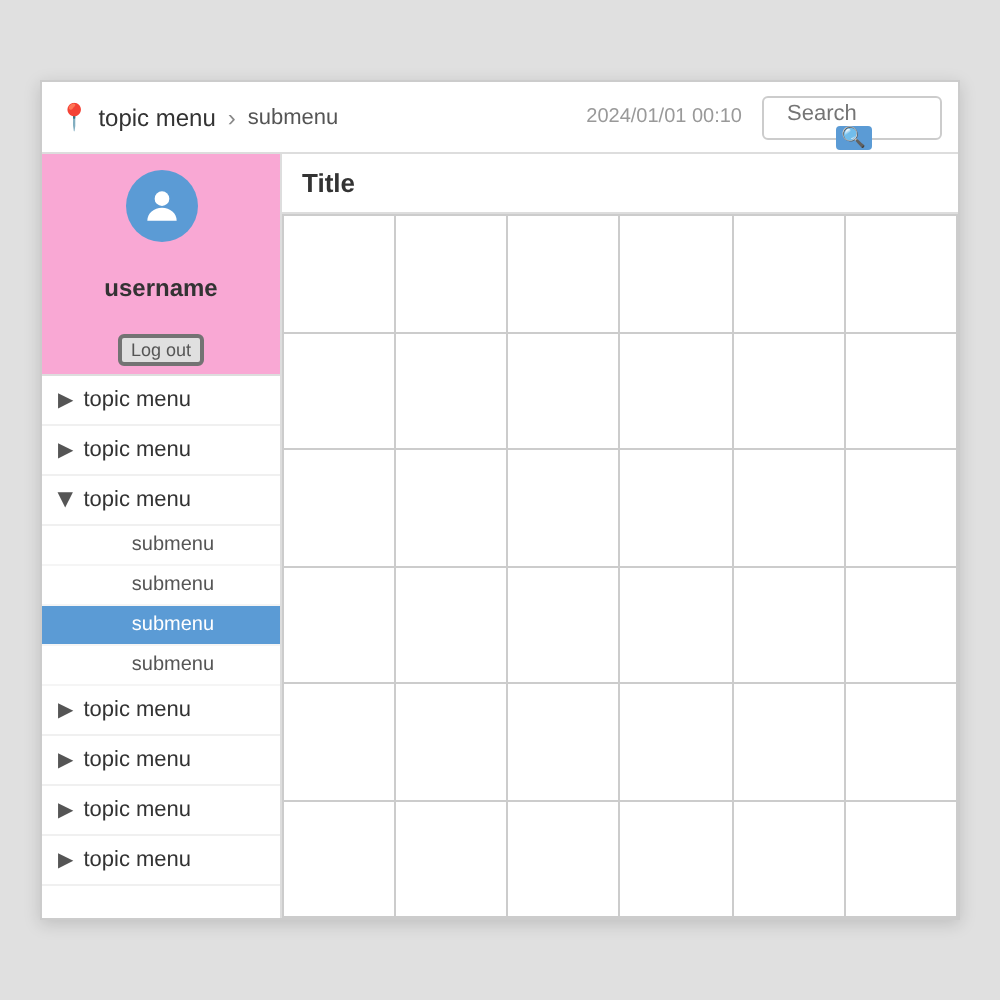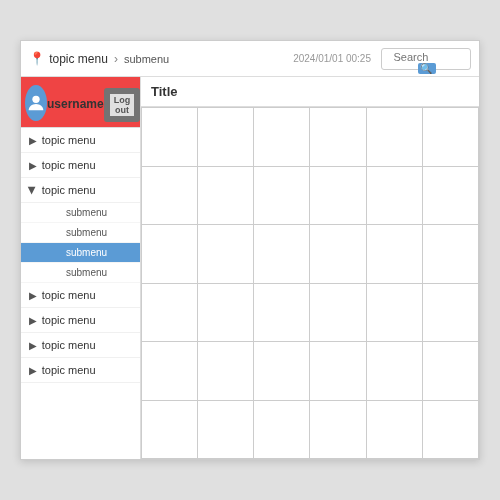--- a/index.html
+++ b/index.html
@@ -97,25 +97,26 @@
     
     .sidebar {
       width: 120px;
       flex-shrink: 0;
       border-right: 1px solid #ddd;
       display: flex;
       flex-direction: column;
     }
     .sidebar-user {
       display: flex;
-      flex-direction: row;
+      flex-direction: column;
       align-items: center;
       padding: 8px 4px 4px 4px;
       border-bottom: 1px solid #ddd;
-      background: #ef4444;
+      background: #f9a8d4;
+      gap: 14px;
     }
     .user-avatar {
       width: 36px;
       height: 36px;
       background: #5b9bd5;
       border-radius: 50%;
       display: flex;
       align-items: center;
       justify-content: center;
       margin-bottom: 2px;
@@ -131,27 +132,26 @@
       gap: 4px;
     }
     .username-text {
       font-size: 12px;
       font-weight: bold;
       color: #333;
     }
     .logout-btn {
       font-size: 9px;
       background: #e0e0e0;
-      border: 6px solid #737373;
+      border: 2px solid #737373;
       border-radius: 3px;
       padding: 1px 4px;
       cursor: pointer;
       color: #555;
       margin-top: 2px;
-      font-weight: bold;
     }
     .sidebar-nav {
       flex: 1;
       overflow-y: auto;
     }
     .nav-item {
       display: flex;
       align-items: center;
       padding: 6px 8px;
       cursor: pointer;
@@ -215,21 +215,21 @@
 </head>
 <body>
 
 <div class="app-container">
 
   <div class="header">
     <span class="header-location-icon">📍</span>
     <span class="breadcrumb-current">topic menu</span>
     <span class="breadcrumb-separator">›</span>
     <span class="breadcrumb-sub">submenu</span>
-    <span class="header-date">2024/01/01  00:25</span>
+    <span class="header-date">2024/01/01  00:10</span>
     <div class="search-box">
       <input type="text" placeholder="Search" style="">
       <button class="search-icon-btn">🔍</button>
     </div>
   </div>
 
   <div class="body">
 
     <div class="sidebar">
       <div class="sidebar-user">

